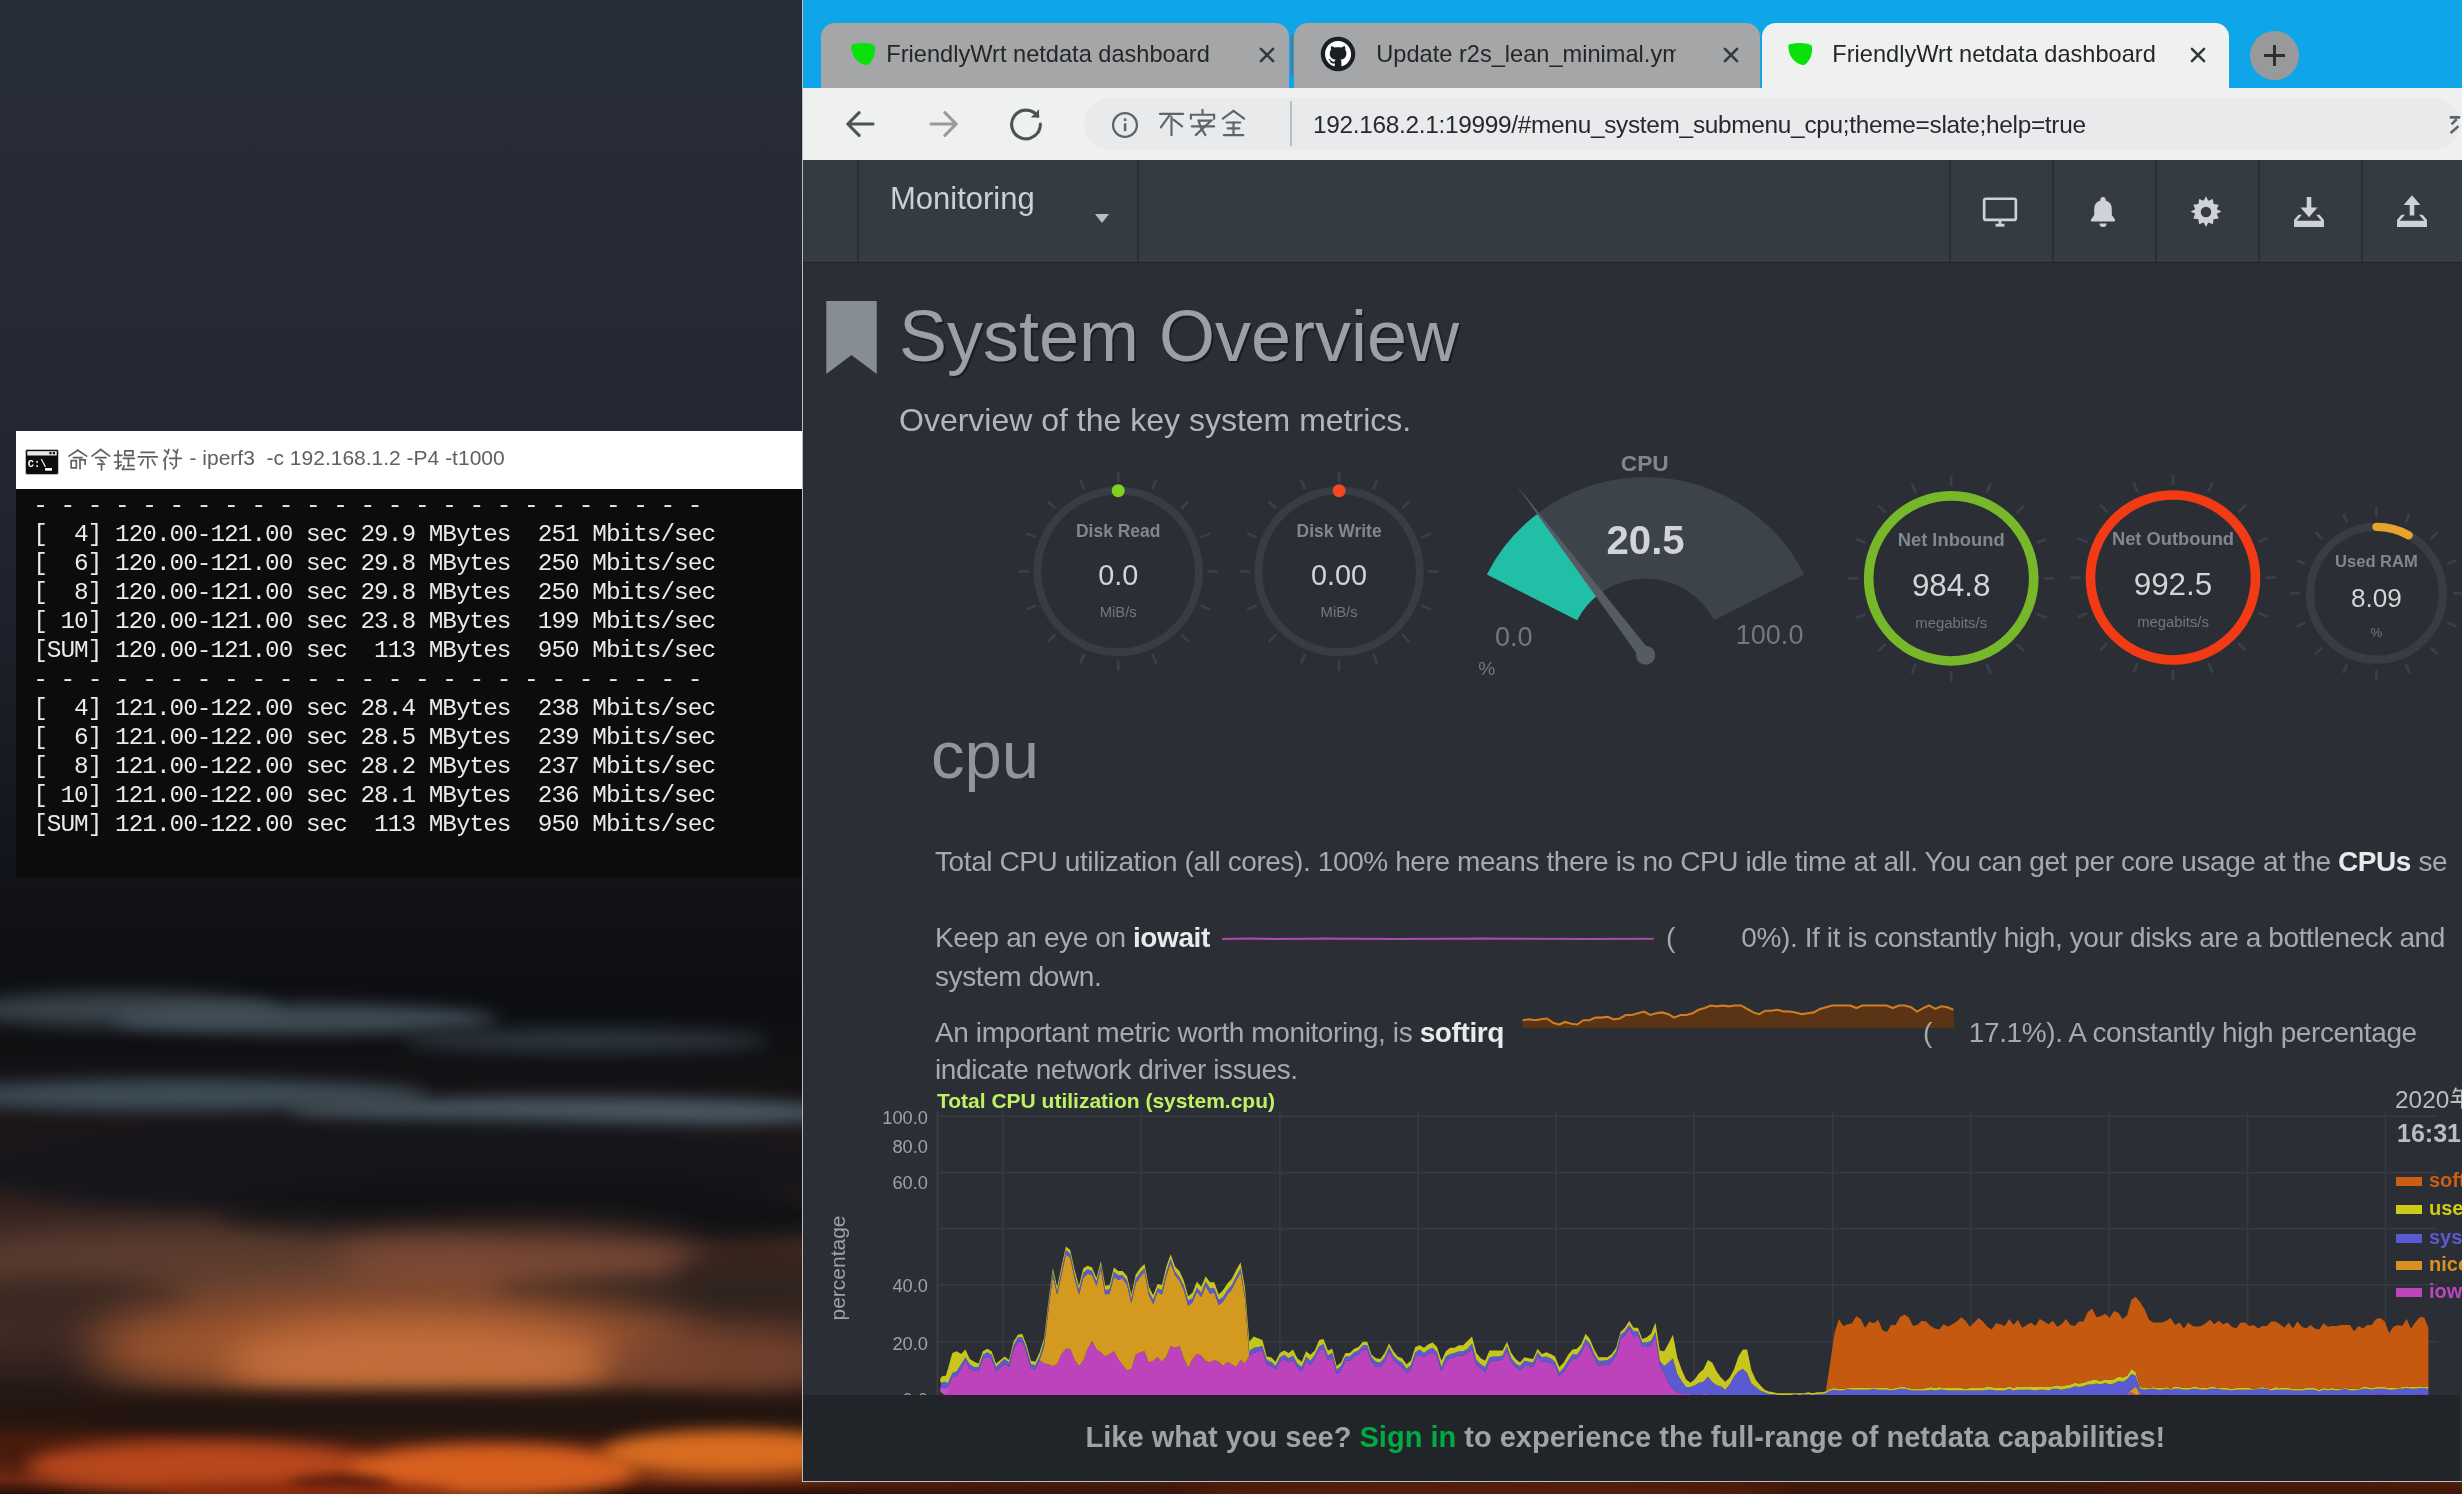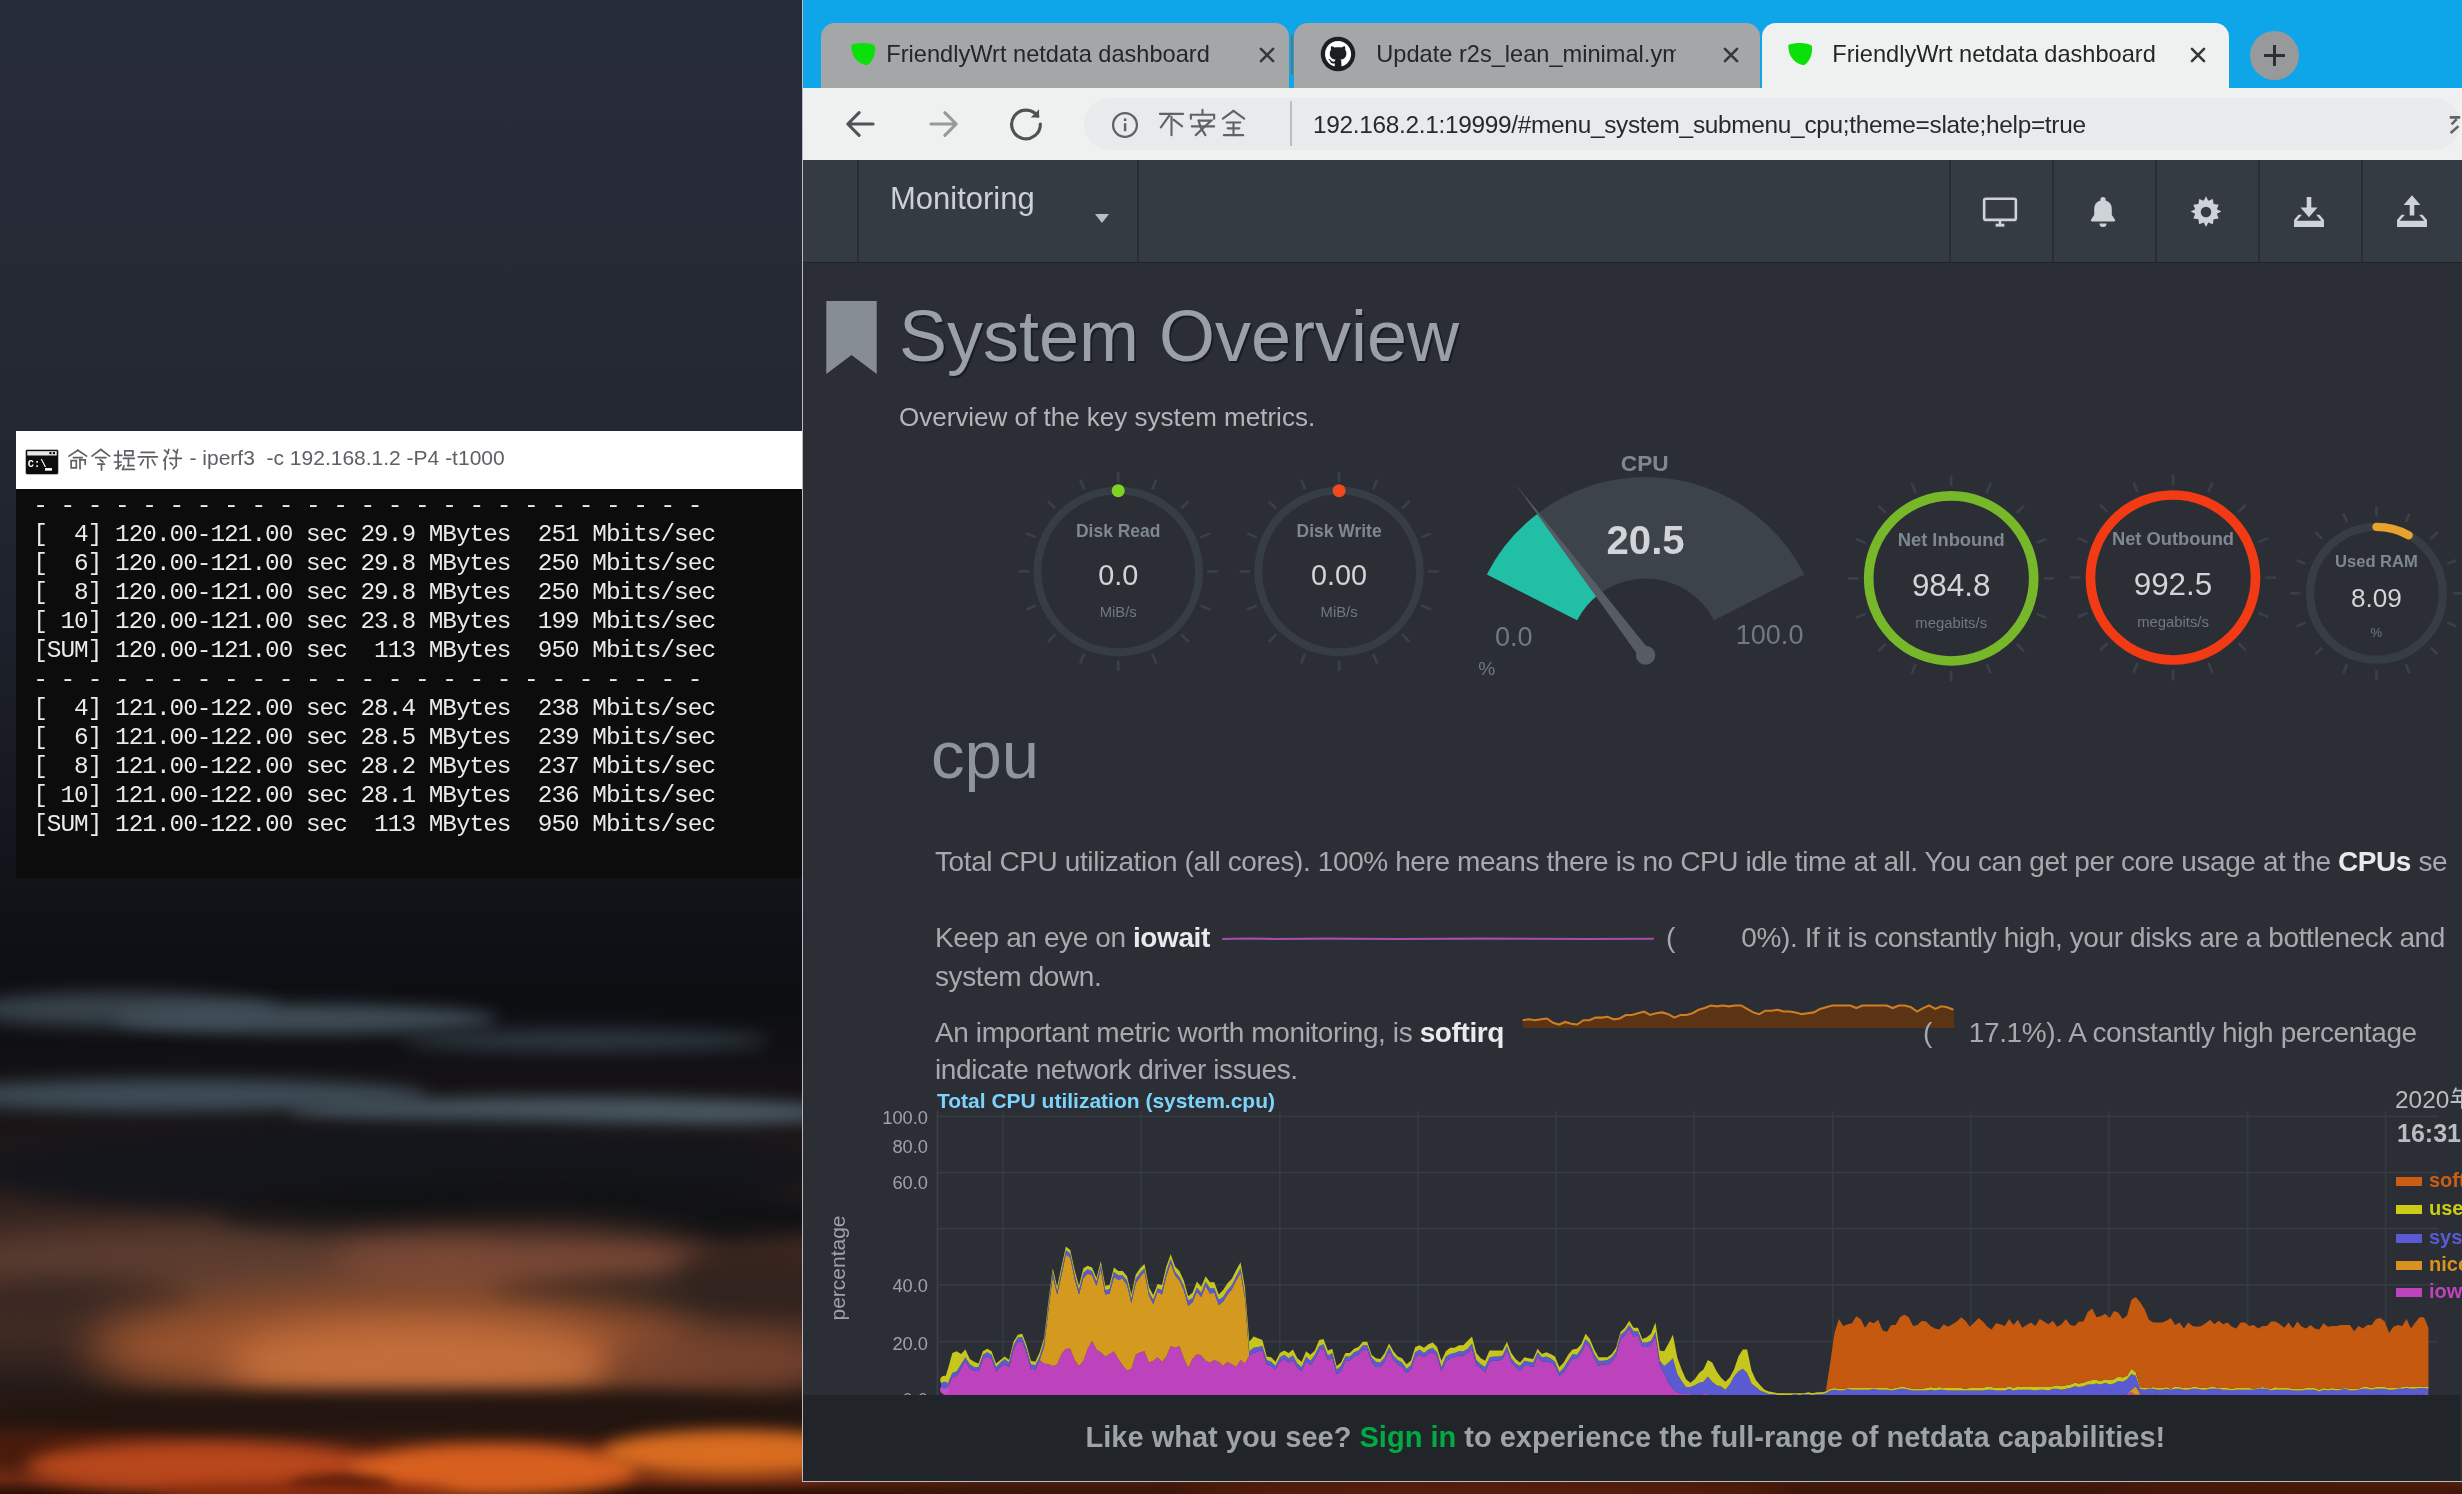--- a/index.html
+++ b/index.html
@@ -34,26 +34,26 @@
   
   #content{left:0;top:160px;width:1659px;height:1322px;background:#2b2f35;color:#b6bac0;}
   #ndhead{left:0;top:0;width:1659px;height:102px;background:#353b42;border-bottom:1.7px solid #202327;}
   .vsep{position:absolute;top:0;width:1.7px;height:102px;background:#2a2e33;}
   #brand{left:87px;top:21px;font-size:31px;color:#ccd1d6;}
   #caret{left:292px;top:54px;width:0;height:0;border-left:7.9px solid transparent;
      border-right:7.9px solid transparent;border-top:9.6px solid #b9bec3;}
   #main{left:0;top:104px;width:1659px;height:1151px;}
   h1#sysov{position:absolute;left:96px;top:31px;margin:0;font-size:72px;font-weight:400;
      color:#9aa0a8;text-shadow:1.7px 1.7px 0.9px #191c20;letter-spacing:0px;}
-  #ovtext{left:96px;top:138px;font-size:26px;color:#b2b6bb;}
+  #ovtext{left:96px;top:138px;font-size:32px;color:#b2b6bb;}
   #cpuh{left:128px;top:452px;font-size:67px;color:#8f959d;}
   .para{position:absolute;left:132px;font-size:28px;color:#a6aaaf;white-space:nowrap;letter-spacing:-0.4px;}
   .para b{color:#e9eaec;font-weight:bold;}
   
-  #charttitle{left:134px;top:825px;font-size:21px;font-weight:bold;color:#7dd3fc;}
+  #charttitle{left:134px;top:825px;font-size:21px;font-weight:bold;color:#bef264;}
   .ylab{position:absolute;font-size:18.3px;color:#9ea2a8;text-align:right;width:79px;}
   #perc{left:-35px;top:992px;font-size:21px;color:#9ea2a8;transform:rotate(-90deg);width:140px;text-align:center;}
   .leg{position:absolute;left:1593px;font-size:20px;font-weight:bold;white-space:nowrap;}
   .leg i{display:inline-block;width:26px;height:8.7px;margin-right:7px;font-style:normal;vertical-align:0.9px;}
   #botbar{left:0;top:1235px;width:1657px;height:86px;background:#212428;
      font-size:29px;color:#9ea3a8;font-weight:bold;text-align:center;padding-top:26px;box-sizing:border-box;text-indent:-12.2px;}
   #botbar .si{color:#00ab44;}
   .cjk{display:inline-block;vertical-align:-3.5px;}
 </style></head>
 <body>

